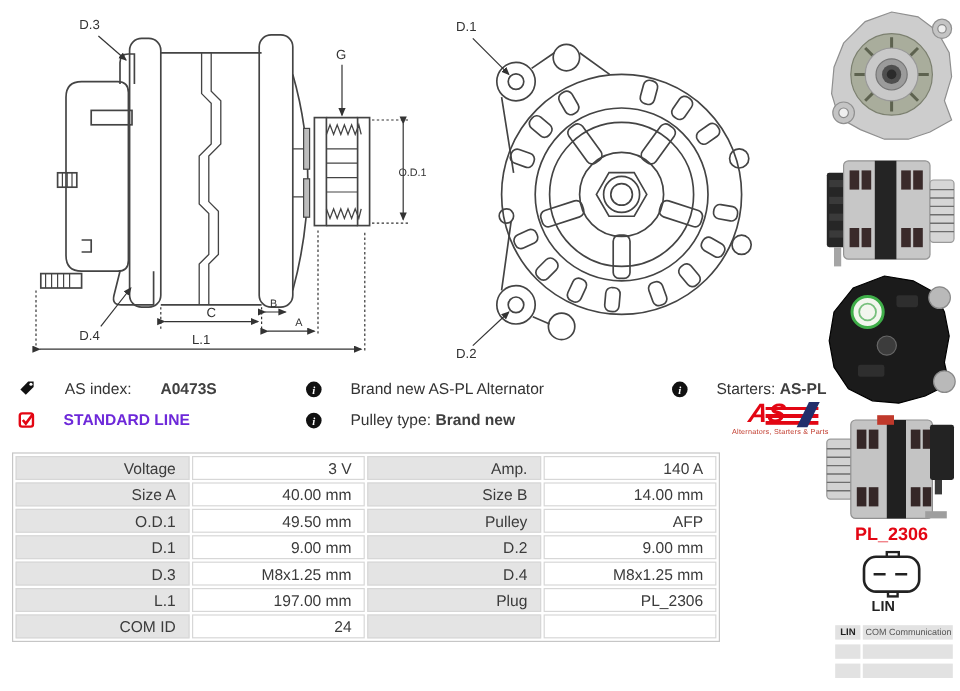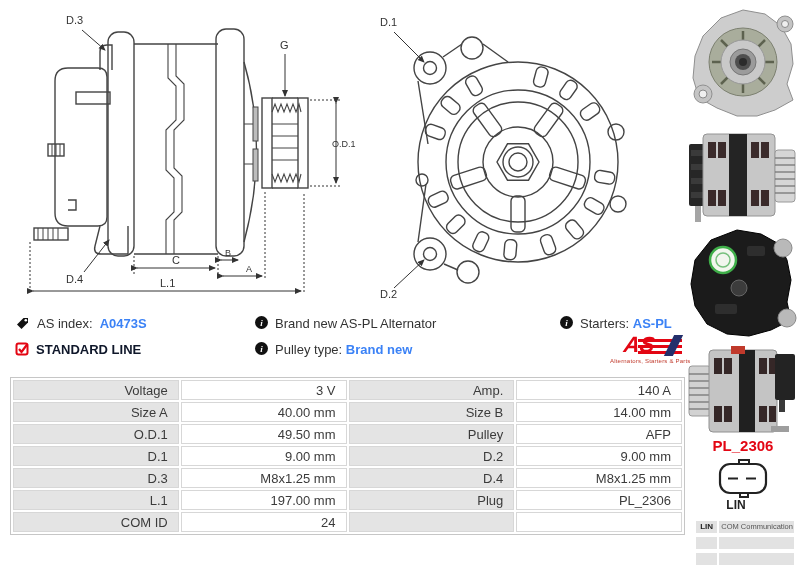--- a/index.html
+++ b/index.html
@@ -6,40 +6,40 @@
   html,body { width:800px; height:576px; background:#fff; overflow:hidden;
               font-family:"Liberation Sans", sans-serif; }
   .page { position:relative; width:800px; height:576px; background:#fff; }
 
   
   .svg-abs { position:absolute; }
   .dwg text { font-family:"Liberation Sans",sans-serif; font-size:11px; fill:#333; }
   .dwg .sm { font-size:9px; }
 
   
-  .inf { position:absolute; font-size:13px; color:#333; display:flex; align-items:flex-start; gap:7px; white-space:nowrap; }
-  .inf b { color:#3b82f6; }
+  .inf { position:absolute; font-size:13px; color:#333; display:flex; align-items:flex-end; gap:24px; white-space:nowrap; }
+  .inf b { color:#404040; }
   .ico-info { display:inline-flex; width:13px; height:13px; border-radius:50%;
               background:#111; color:#fff; align-items:center; justify-content:center;
               font:italic bold 9px "Liberation Serif", serif; flex:0 0 auto; }
-  .red { color:#0f172a; font-weight:bold; }
+  .red { color:#6d28d9; font-weight:bold; }
 
   
   .logo { position:absolute; left:610px; top:335px; width:76px; height:30px; }
   .logo-mark { position:relative; width:76px; height:22px; }
   .logo-stripes { position:absolute; right:4px; top:4px; width:44px; height:15px;
     background:repeating-linear-gradient(to bottom,#e30613 0 3px,#fff 3px 6px); }
   .logo-slash { position:absolute; right:8px; top:0px; width:9px; height:21px;
     background:#232f6b; transform:skewX(-26deg); }
   .logo-as { position:absolute; left:14px; top:-3px; font-style:italic; font-weight:bold;
     font-size:22px; color:#e30613; transform:skewX(-8deg); z-index:2; }
   .logo-tagline { margin-top:1px; font-size:6px; color:#c0392b; text-align:center; white-space:nowrap; letter-spacing:.2px;}
 
   
-  .spec { position:absolute; left:10px; top:377px; width:675px;
+  .spec { position:absolute; left:10px; top:377px; width:590px;
           border:1px solid #c6c6c6; border-collapse:separate; border-spacing:2px;
           table-layout:fixed; font-size:13px; color:#3b3b3b; background:#fff; }
   .spec td { height:20px; border:1px solid #d7d7d7; text-align:right;
              padding:0 10px 0 4px; overflow:hidden; }
   .spec td.lbl { background:#e4e4e4; }
   .spec td.val { background:#fff; }
 
   
   .sidebar { position:absolute; left:686px; top:0; width:114px; height:576px; }
   .photo { position:absolute; left:0; width:114px; cursor:pointer; }

